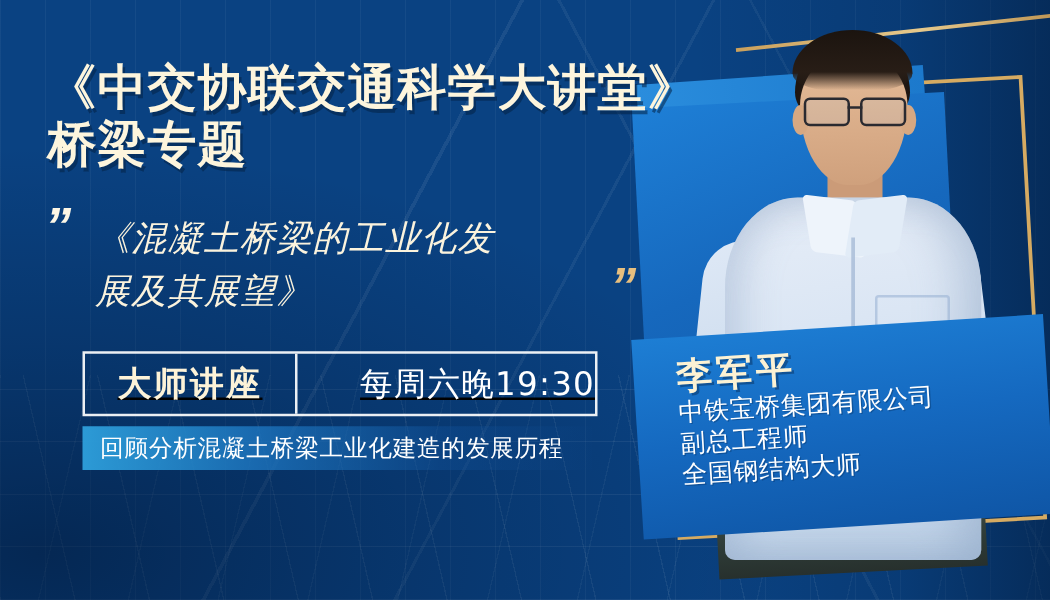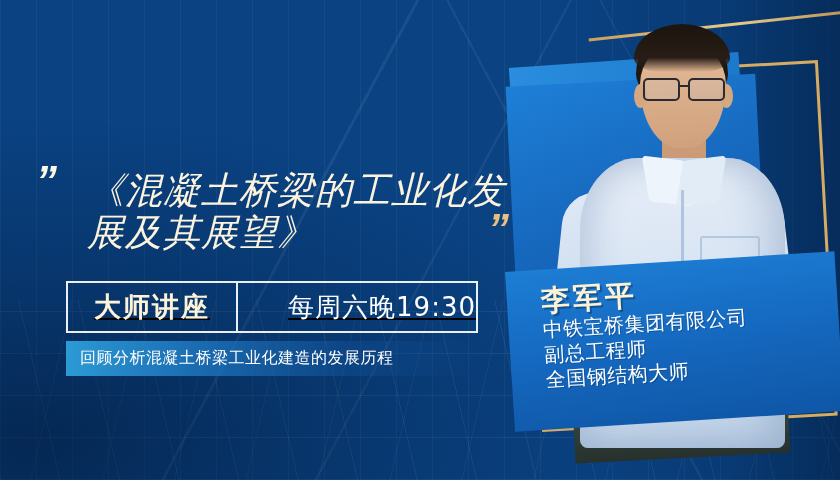--- a/index.html
+++ b/index.html
@@ -146,22 +146,22 @@
   .quote-wrap{position:absolute;left:36px;top:166px;width:500px;height:110px;}
   .q-open{
     position:absolute;left:0;top:0;color:#fdf7e6;font-size:42px;font-weight:bold;
     font-style:italic;line-height:30px;letter-spacing:-2px;
   }
   .q-close{
     position:absolute;left:452px;top:48px;color:#e8bf7e;font-size:42px;font-weight:bold;
     font-style:italic;line-height:30px;letter-spacing:-2px;
   }
   .subtitle{
-    position:absolute;left:51px;top:4px;width:420px;
-    color:#fbf3dd;font-size:37px;line-height:42px;font-style:italic;
+    position:absolute;left:40px;top:4px;width:420px;
+    color:#fbf3dd;font-size:28px;line-height:42px;font-style:italic;
     text-align:right;font-weight:normal;letter-spacing:1px;
     font-family:"DejaVu Sans","Liberation Sans",sans-serif;
   }
   .subtitle .s1{display:block;text-align:left;}
   .subtitle .s2{display:block;text-align:left;padding-right:4px;}
 
   .schedule-box{
     position:absolute;left:66px;top:281px;width:408px;height:48px;
     border:2px solid rgba(255,255,255,.92);
     display:flex;align-items:center;text-decoration:underline;
@@ -175,21 +175,21 @@
     flex:1;text-align:right;color:#ffffff;font-size:26px;font-weight:normal;
     letter-spacing:1px;font-family:"DejaVu Sans","Liberation Sans",sans-serif;
   }
 
   .tagline-bar{
     position:absolute;left:66px;top:341px;width:408px;height:35px;
     background:linear-gradient(90deg, rgba(46,160,220,0.95) 0%, rgba(30,120,195,0.78) 34%, rgba(18,85,160,0.38) 70%, rgba(12,68,135,0.05) 100%);
     display:flex;align-items:center;
   }
   .tagline{
-    padding-left:14px;color:#ffffff;font-size:16px;letter-spacing:.5px;
+    padding-left:14px;color:#ffffff;font-size:19px;letter-spacing:.5px;
     font-family:"DejaVu Sans","Liberation Sans",sans-serif;
   }
 
   
   .speaker-panel{
     position:absolute;left:505px;top:272px;width:330px;height:160px;
     background:linear-gradient(175deg,#1d7ed4 0%,#1569c0 48%,#0f56a6 100%);
     transform:rotate(-3.6deg);
     transform-origin:left top;
     overflow:hidden;
@@ -252,20 +252,24 @@
   </div>
 
   <div class="speaker-panel"></div>
   <div class="speaker-inner">
     <div class="sp-name">李军平</div>
     <div class="sp-line sp-indent">中铁宝桥集团有限公司</div>
     <div class="sp-line sp-indent">副总工程师</div>
     <div class="sp-line sp-indent">全国钢结构大师</div>
   </div>
 
+  <div class="title">
+    <span class="l1">《中交协联交通科学大讲堂》</span>
+    <span class="l2">桥梁专题</span>
+  </div>
 
   <div class="quote-wrap">
     <span class="q-open">”</span>
     <div class="subtitle">
       <span class="s1">《混凝土桥梁的工业化发</span>
       <span class="s2">展及其展望》</span>
     </div>
     <span class="q-close">”</span>
   </div>
 

